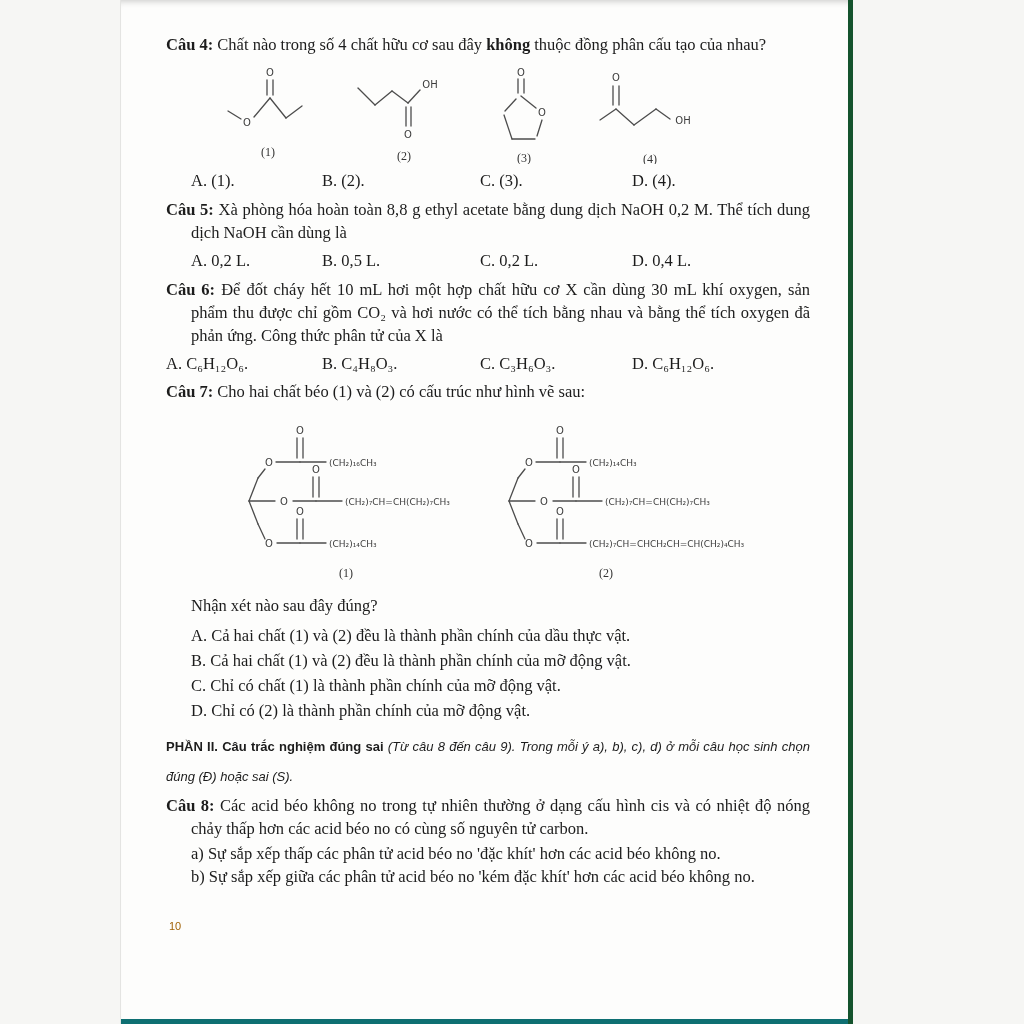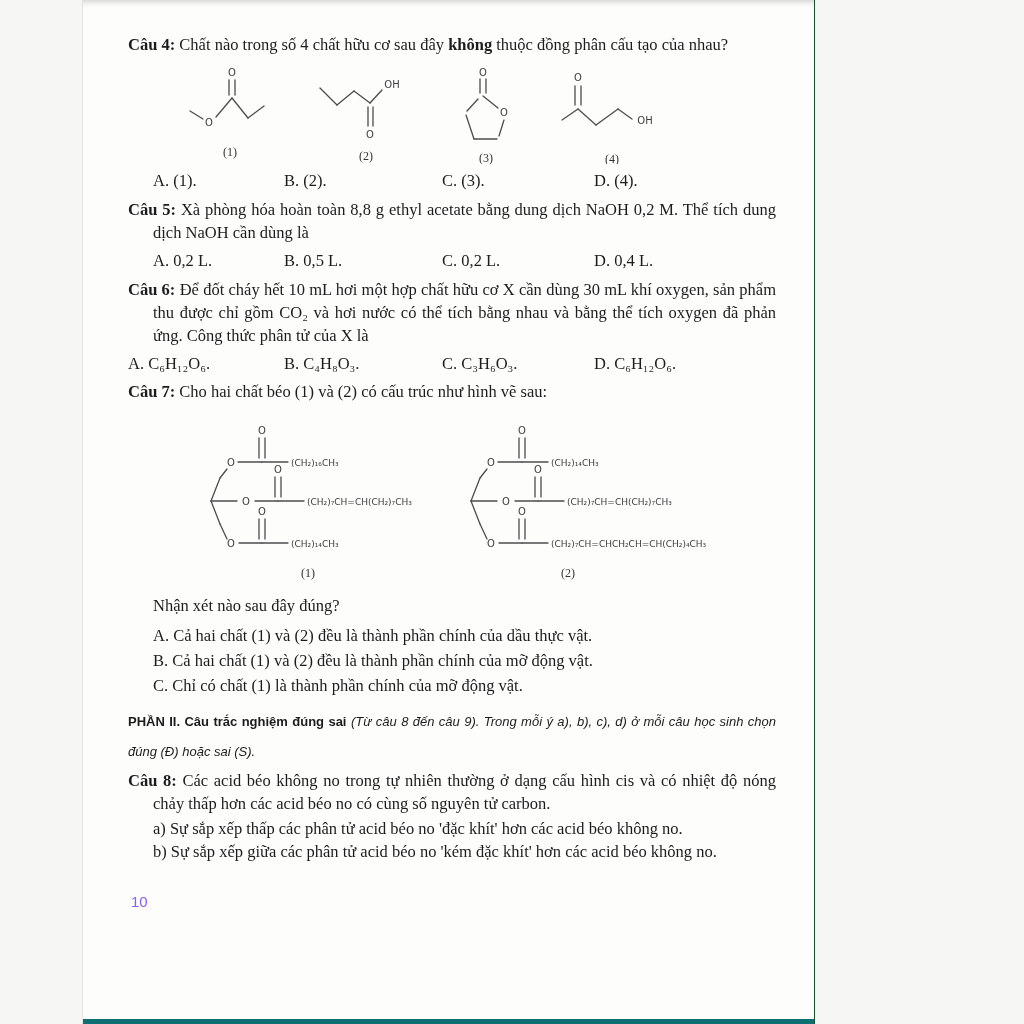--- a/index.html
+++ b/index.html
@@ -5,25 +5,25 @@
   html,body{margin:0;padding:0;}
   body{
     width:1024px;height:1024px;
     background:#f6f6f4;
     font-family:"Liberation Serif","DejaVu Serif",serif;
     color:#1c1c1c;
     overflow:hidden;
   }
   .page{
     position:relative;
-    margin-left:82px;
+    margin-left:120px;
     width:733px;height:1024px;
     background:#fdfdfc;
     border-left:1px solid #e4e4e2;
-    border-right:1px solid #14532d;
+    border-right:5px solid #14532d;
     box-sizing:border-box;
     box-shadow:inset 0 7px 7px -6px rgba(0,0,0,.22);
   }
   .content{
     padding:33px 38px 0 45px;
     font-size:16.5px;
     line-height:23px;
   }
   p{margin:0;text-align:justify;}
   .hang{padding-left:25px;text-indent:-25px;}
@@ -46,21 +46,21 @@
     font-family:"Liberation Sans","DejaVu Sans",sans-serif;
     font-size:13px;line-height:30px;
     margin-top:9px;
   }
   .part2 .bold{font-weight:bold;}
   .part2 .ital{font-style:italic;}
   .q8a{margin-left:25px;margin-top:2px;}
   .q8b{margin-left:25px;padding-left:30px;text-indent:-30px;}
   .pagenum{
     font-family:"Liberation Sans","DejaVu Sans",sans-serif;
-    font-size:15px;color:#8b5cf6;
+    font-size:11px;color:#a16207;
     margin-top:27px;margin-left:3px;
     text-align:left;
   }
   .accent-bar{
     position:absolute;left:0;right:0;bottom:0;height:5px;
     background:#0e6f72;
   }
   .mt6{margin-top:6px;} .mt5{margin-top:5px;} .mt10{margin-top:10px;} .mt2{margin-top:2px;}
 </style>
 </head>
@@ -215,20 +215,21 @@
 
         <text class="slabel" x="110" y="171" text-anchor="middle">(2)</text>
       </svg>
     </div>
 
     <p class="mt10" style="margin-left:25px;">Nhận xét nào sau đây đúng?</p>
     <div class="q7opts">
       <p>A. Cả hai chất (1) và (2) đều là thành phần chính của dầu thực vật.</p>
       <p>B. Cả hai chất (1) và (2) đều là thành phần chính của mỡ động vật.</p>
       <p>C. Chỉ có chất (1) là thành phần chính của mỡ động vật.</p>
+      <p>D. Chỉ có (2) là thành phần chính của mỡ động vật.</p>
     </div>
 
     <p class="part2"><span class="bold">PHẦN II. Câu trắc nghiệm đúng sai</span> <span class="ital">(Từ câu 8 đến câu 9). Trong mỗi ý a), b), c), d) ở mỗi câu học sinh chọn đúng (Đ) hoặc sai (S).</span></p>
 
     <p class="hang mt2"><span class="qlabel">Câu 8:</span> <span>Các acid béo không no trong tự nhiên thường ở dạng cấu hình cis và có nhiệt độ nóng chảy thấp hơn các acid béo no có cùng số nguyên tử carbon.</span></p>
     <p class="q8a">a) Sự sắp xếp thấp các phân tử acid béo no 'đặc khít' hơn các acid béo không no.</p>
     <p class="q8b">b) Sự sắp xếp giữa các phân tử acid béo no 'kém đặc khít' hơn các acid béo không no.</p>
 
     <p class="pagenum">10</p>
   </div>

